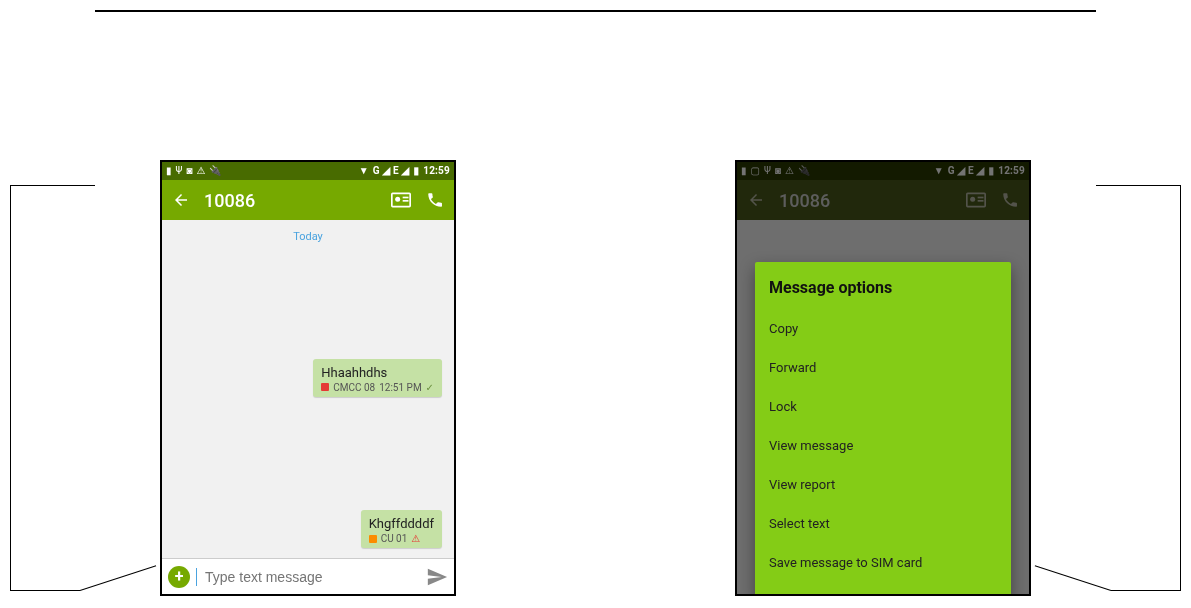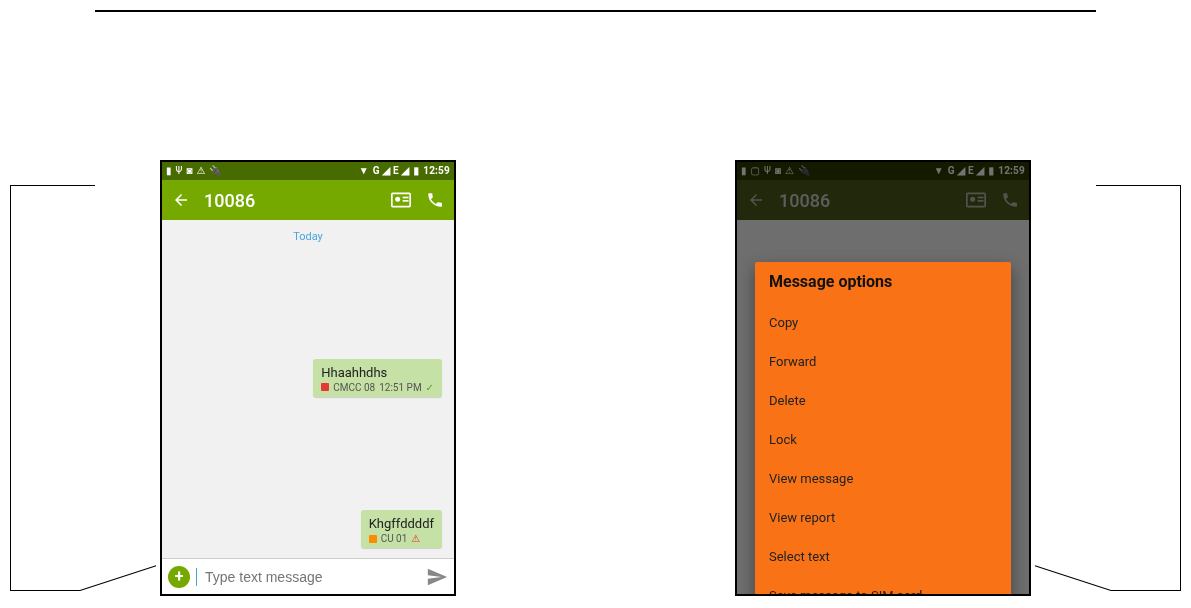--- a/index.html
+++ b/index.html
@@ -129,23 +129,24 @@
   
   .overlay {
     position: absolute;
     inset: 0;
     background: rgba(0,0,0,0.55);
   }
   .dialog {
     position: absolute;
     left: 18px; right: 18px; top: 100px;
     bottom: -4px;
-    background: #f97316;
+    background: #84cc16;
     border-radius: 2px;
     box-shadow: 0 6px 16px rgba(0,0,0,0.4);
+    padding-top: 6px;
   }
   .dialog-title {
     font-size: 16px; font-weight: bold; color: #111;
     padding: 10px 14px 12px;
   }
   .dialog-item {
     font-size: 13px; color: #222;
     padding: 12px 14px;
   }
 
@@ -280,20 +281,19 @@
         </svg>
     </div>
   </div>
 
   <div class="overlay"></div>
 
   <div class="dialog">
     <div class="dialog-title">Message options</div>
     <div class="dialog-item">Copy</div>
     <div class="dialog-item">Forward</div>
-    <div class="dialog-item">Delete</div>
     <div class="dialog-item">Lock</div>
     <div class="dialog-item">View message</div>
     <div class="dialog-item">View report</div>
     <div class="dialog-item">Select text</div>
     <div class="dialog-item">Save message to SIM card</div>
   </div>
 </div>
 
 </body></html>

